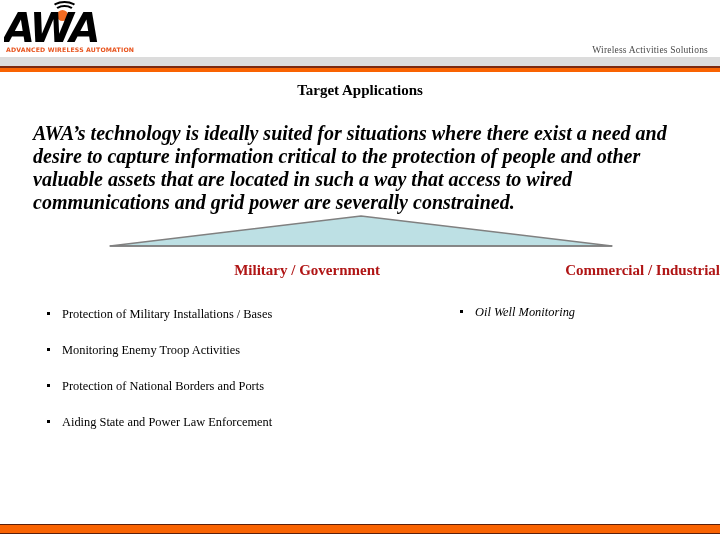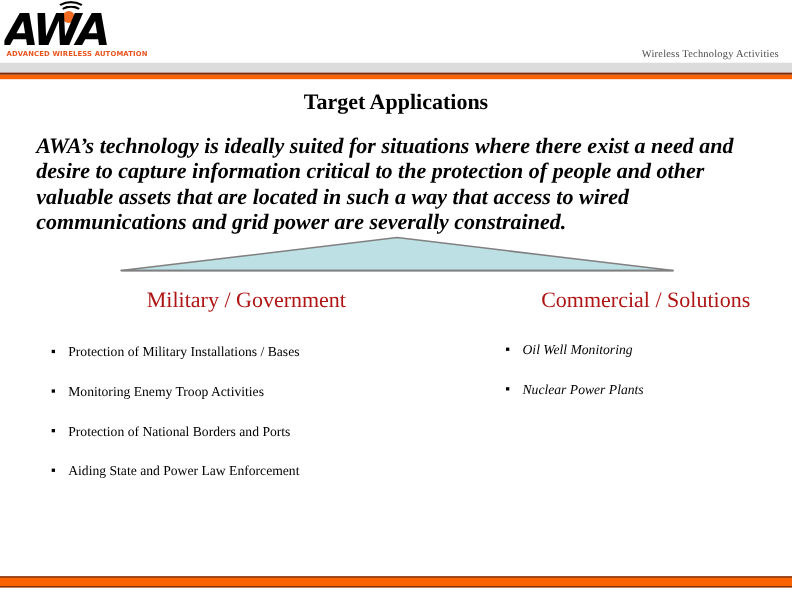--- a/index.html
+++ b/index.html
@@ -134,21 +134,21 @@
 
   
   .slide-title {
     position: absolute;
     left: 0;
     top: 82px;
     width: 720px;
     text-align: center;
     font-family: "Liberation Serif", serif;
     font-weight: bold;
-    font-size: 20px;
+    font-size: 15px;
     color: #000000;
   }
 
   
   .intro {
     position: absolute;
     left: 33px;
     top: 122px;
     width: 655px;
     font-family: "Liberation Serif", serif;
@@ -175,24 +175,24 @@
   
   .col {
     position: absolute;
     top: 262px;
   }
   .col-left { left: 40px; width: 340px; }
   .col-right { left: 420px; width: 300px; }
 
   .col-heading {
     font-family: "Liberation Serif", serif;
-    font-weight: normal;
-    font-size: 20px;
+    font-weight: bold;
+    font-size: 15px;
     color: #B01515;
-    text-align: center;
+    text-align: right;
     white-space: nowrap;
   }
   .col-left .col-heading { padding-left: 28px; }
   .col-right .col-heading { padding-left: 34px; }
 
   ul.bullets {
     list-style: none;
     margin: 0;
     padding: 0;
     position: relative;
@@ -233,21 +233,21 @@
 <div class="header">
 
   <div class="logo">
     <div class="logo-arc a2"></div>
     <div class="logo-arc a1"></div>
     <div class="logo-dot"></div>
     <div class="logo-wordmark">AWA</div>
     <div class="logo-tagline">ADVANCED WIRELESS AUTOMATION</div>
   </div>
 
-  <div class="header-tagline-right">Wireless Technology Activities</div>
+  <div class="header-tagline-right">Wireless Activities Solutions</div>
 </div>
 
 <div class="gray-band"></div>
 <div class="darkline-top"></div>
 <div class="orange-bar-top"></div>
 
 <div class="slide-title">Target Applications</div>
 
 <div class="intro">AWA’s technology is ideally suited for situations where there exist a need and desire to capture information critical to the protection of people and other valuable assets that are located  in such a way that access to wired communications and grid power are severally constrained.</div>
 
@@ -262,20 +262,19 @@
   <div class="col-heading">Military / Government</div>
   <ul class="bullets">
     <li><span class="bullet-mark"></span><span>Protection of Military Installations / Bases</span></li>
     <li><span class="bullet-mark"></span><span>Monitoring Enemy Troop Activities</span></li>
     <li><span class="bullet-mark"></span><span>Protection of National Borders and Ports</span></li>
     <li><span class="bullet-mark"></span><span>Aiding State and Power Law Enforcement</span></li>
   </ul>
 </div>
 
 <div class="col col-right">
-  <div class="col-heading">Commercial / Solutions</div>
+  <div class="col-heading">Commercial / Industrial</div>
   <ul class="bullets">
     <li><span class="bullet-mark"></span><span>Oil Well Monitoring</span></li>
-    <li><span class="bullet-mark"></span><span>Nuclear Power Plants</span></li>
   </ul>
 </div>
 
 <div class="orange-bar-bottom"></div>
 
 </body></html>

